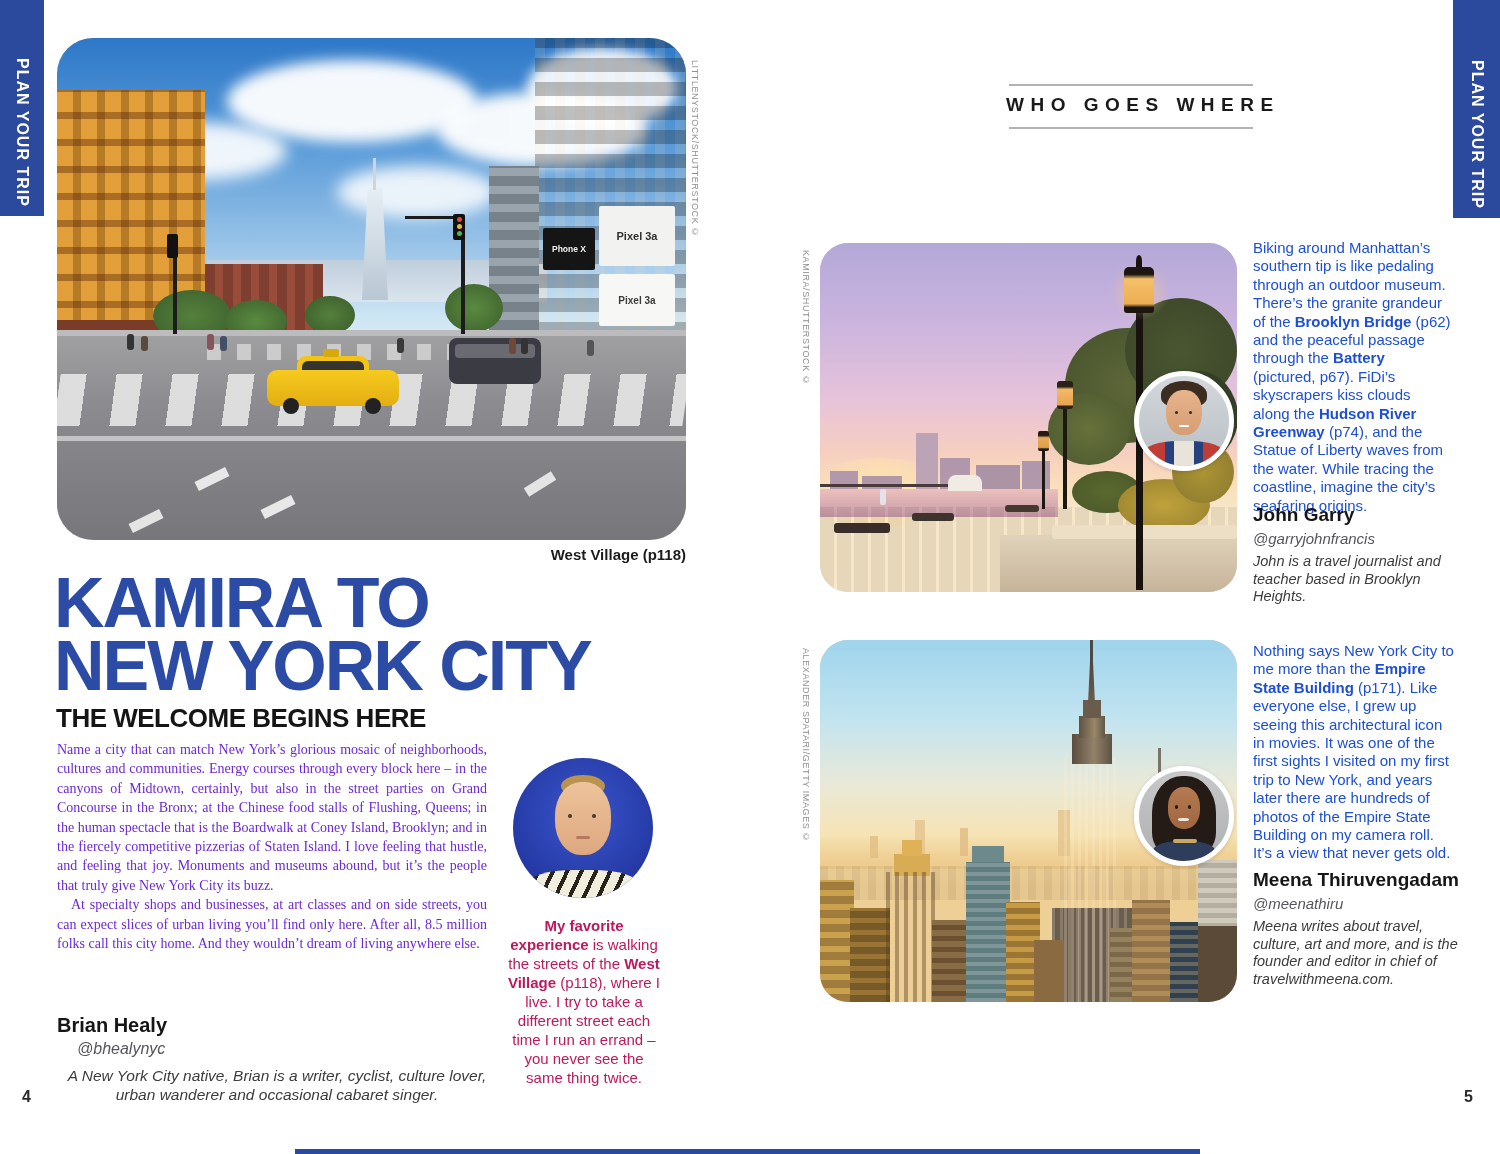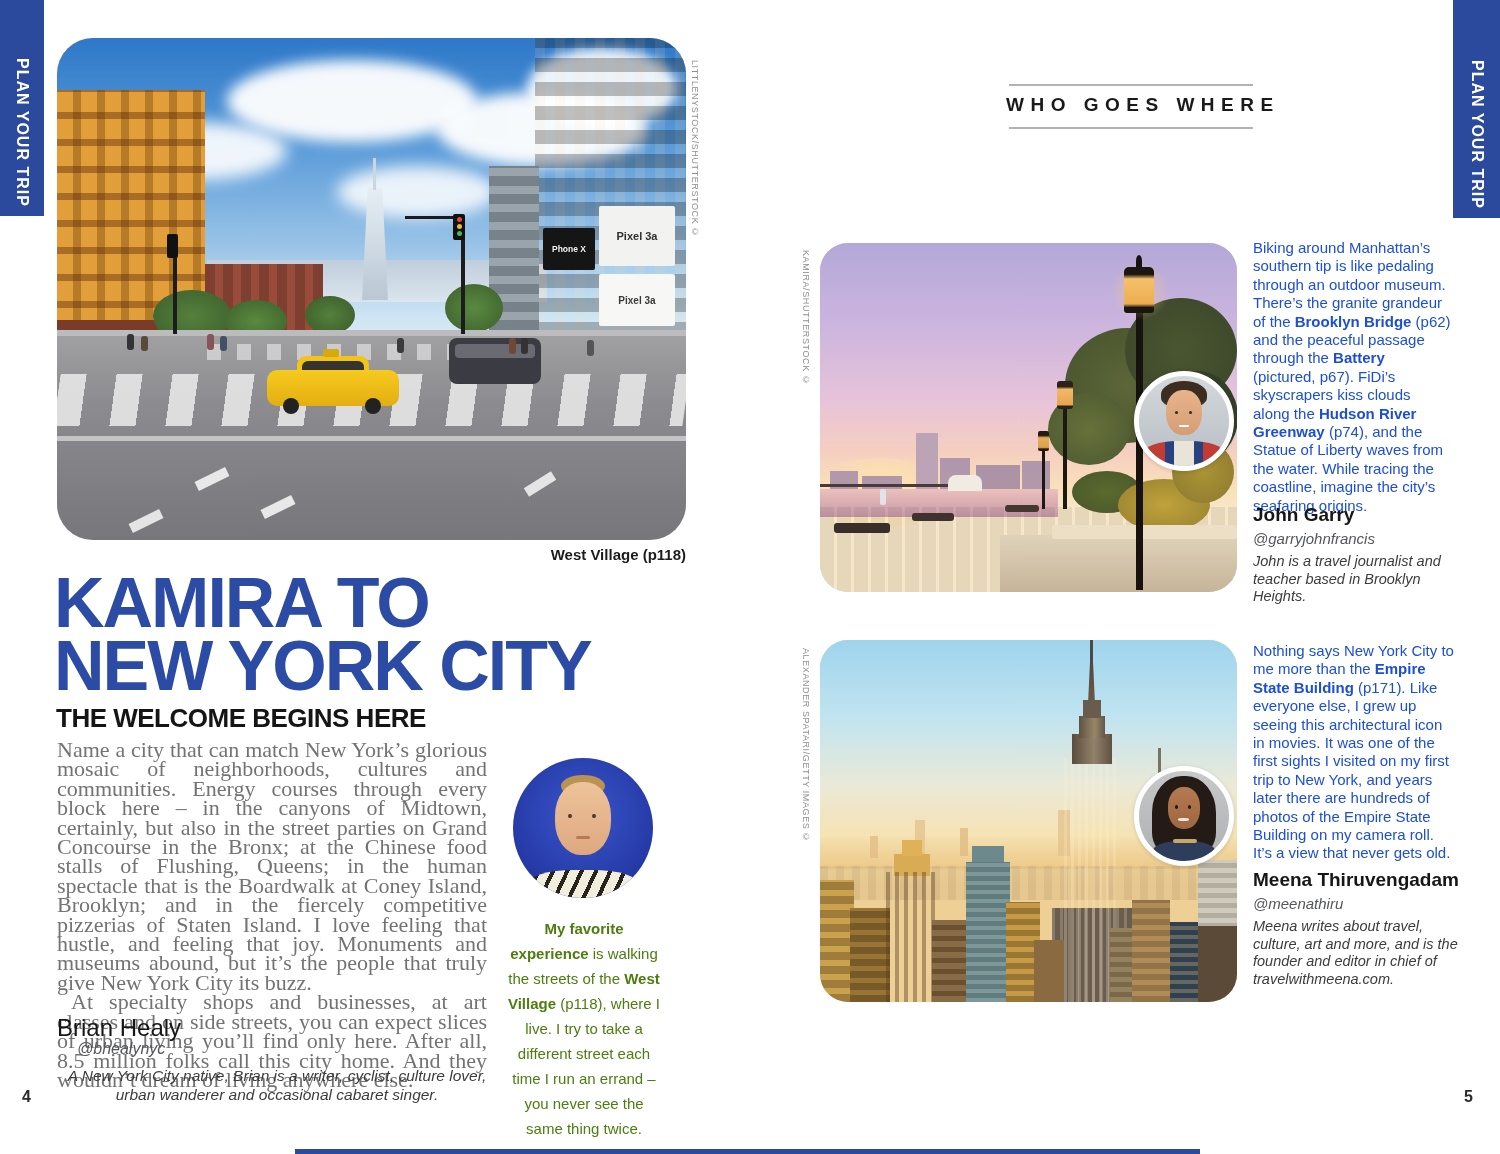--- a/index.html
+++ b/index.html
@@ -16,30 +16,30 @@
   .credit{position:absolute;writing-mode:vertical-rl;font-size:9px;letter-spacing:0.6px;
     color:#8f8f8f;white-space:nowrap;}
   
   .caption{position:absolute;left:57px;top:546px;width:629px;text-align:right;
     font-size:15px;font-weight:700;color:#1c1c1c;}
   .headline{position:absolute;left:54px;top:572px;color:#2b4ba5;font-weight:700;
     font-size:70px;line-height:63px;letter-spacing:-2px;}
   .subhead{position:absolute;left:56px;top:703px;font-size:26px;font-weight:700;
     letter-spacing:-0.5px;color:#151515;}
   .bodycopy{position:absolute;left:57px;top:740px;width:430px;
-    font-family:"Liberation Serif",serif;font-size:22px;line-height:19.4px;
-    color:#737373;text-align:justify;}
+    font-family:"Liberation Serif",serif;font-size:14px;line-height:19.4px;
+    color:#6d28d9;text-align:justify;}
   .bodycopy p{margin:0;}
   .bodycopy p + p{text-indent:14px;}
-  .author-name{font-weight:400;font-size:24px;color:#161616;}
+  .author-name{font-weight:700;font-size:20px;color:#161616;}
   .author-handle{font-style:italic;font-size:16px;color:#54565c;}
   .author-bio{font-style:italic;font-size:15.5px;line-height:19px;color:#3c3c3c;}
   .pagenum{position:absolute;font-size:16px;font-weight:600;color:#2a2a2a;}
   .fav{position:absolute;left:504px;top:916px;width:160px;text-align:center;
-    font-size:15px;line-height:25px;color:#4d7c0f;}
+    font-size:15px;line-height:19px;color:#be185d;}
   .b{font-weight:700;}
   
   .rule{position:absolute;height:2px;background:#b2b2b2;}
   .section-title{position:absolute;left:1006px;top:94px;width:252px;text-align:center;
     font-size:19px;font-weight:700;letter-spacing:6.5px;color:#1a1a1a;white-space:nowrap;}
   .section-intro{position:absolute;left:878px;top:140px;width:504px;text-align:center;
     font-size:20px;line-height:28.5px;color:#2e2e2e;}
   .wcol{position:absolute;font-size:15px;line-height:18.4px;color:#1d4ed8;}
   .wname{font-weight:700;font-size:19px;color:#161616;}
   .whandle{font-style:italic;font-size:15px;color:#54565c;}

